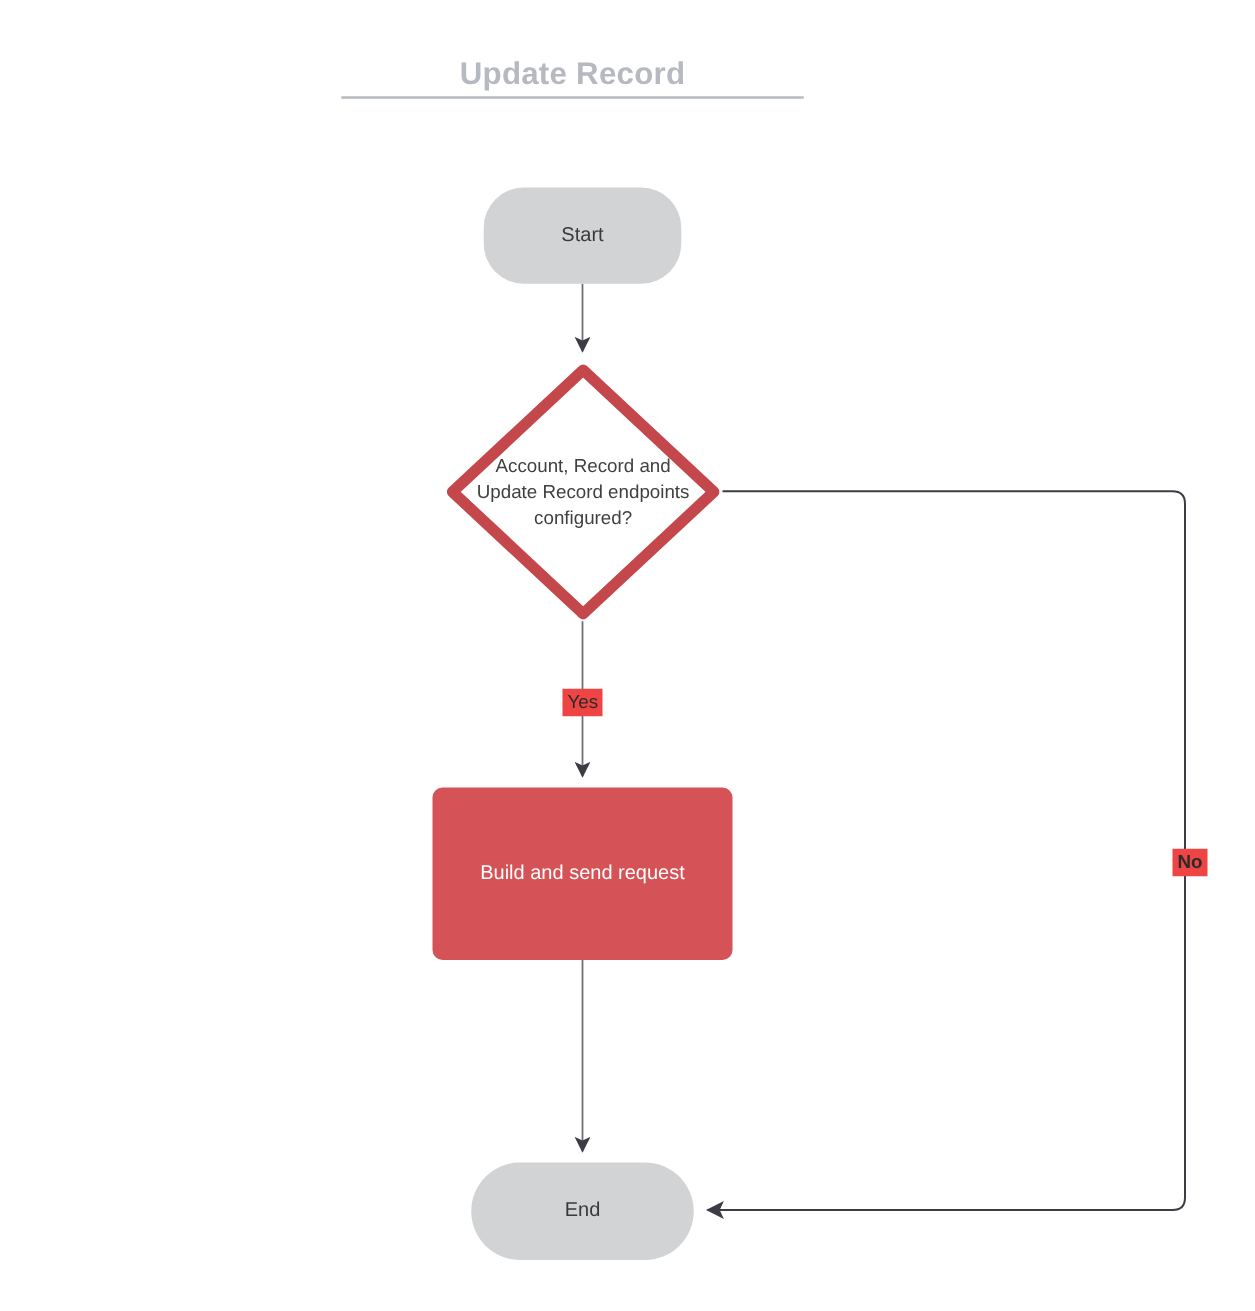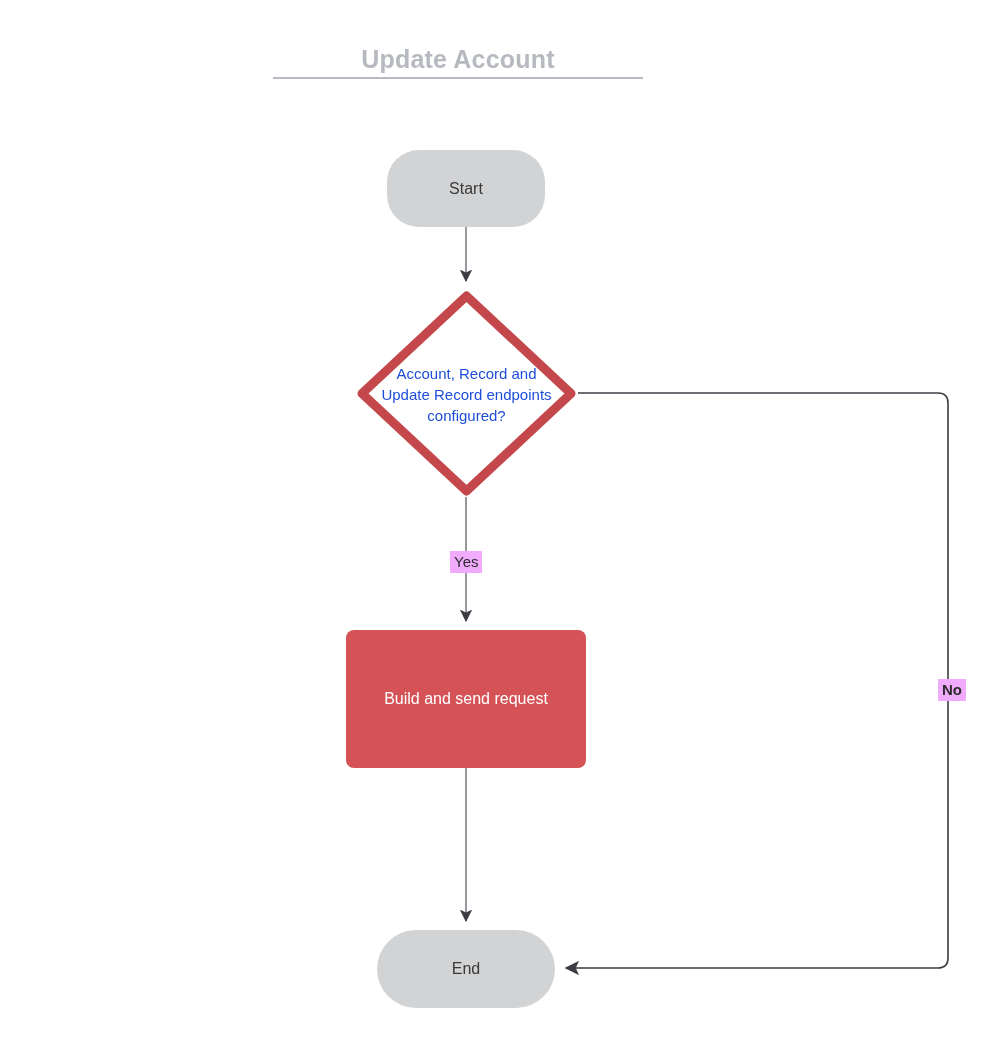--- a/index.html
+++ b/index.html
@@ -94,32 +94,32 @@
     inset: 0;
   }
   #decision-label {
     position: absolute;
     left: -40px;
     top: 50%;
     transform: translateY(-50%);
     width: 301px;
     text-align: center;
     font-size: 15px;
-    color: #1d4ed8;
+    color: #404040;
     line-height: 21px;
     white-space: pre-line;
     pointer-events: none;
   }
 
   
   .edge-label {
     position: absolute;
     font-size: 15px;
     color: #2b2b2b;
-    background: #f0abfc;
+    background: #ef4444;
     padding: 2px 4px;
     line-height: 18px;
   }
   #label-yes { left: 450px; top: 551px; }
   #label-no  { left: 938px; top: 679px; font-weight: bold; }
 
   
   #connectors {
     position: absolute;
     left: 0;
@@ -127,21 +127,21 @@
     width: 1004px;
     height: 1049px;
     pointer-events: none;
   }
 </style>
 </head>
 <body>
 
 <div id="canvas">
 
-  <div id="diagram-title">Update Account</div>
+  <div id="diagram-title">Update Record</div>
   <div id="title-underline"></div>
 
   <svg id="connectors" viewBox="0 0 1004 1049" xmlns="http://www.w3.org/2000/svg">
     <defs>
       <marker id="arrowhead" markerWidth="9" markerHeight="9" refX="8.2" refY="4.5" orient="auto" markerUnits="strokeWidth">
         <path d="M 0 0 L 9 4.5 L 0 9 L 2.1 4.5 Z" fill="#3c3c44"></path>
       </marker>
     </defs>
 
     <path d="M 466 227 L 466 281" fill="none" stroke="#6b6b73" stroke-width="1.4" marker-end="url(#arrowhead)"></path>

